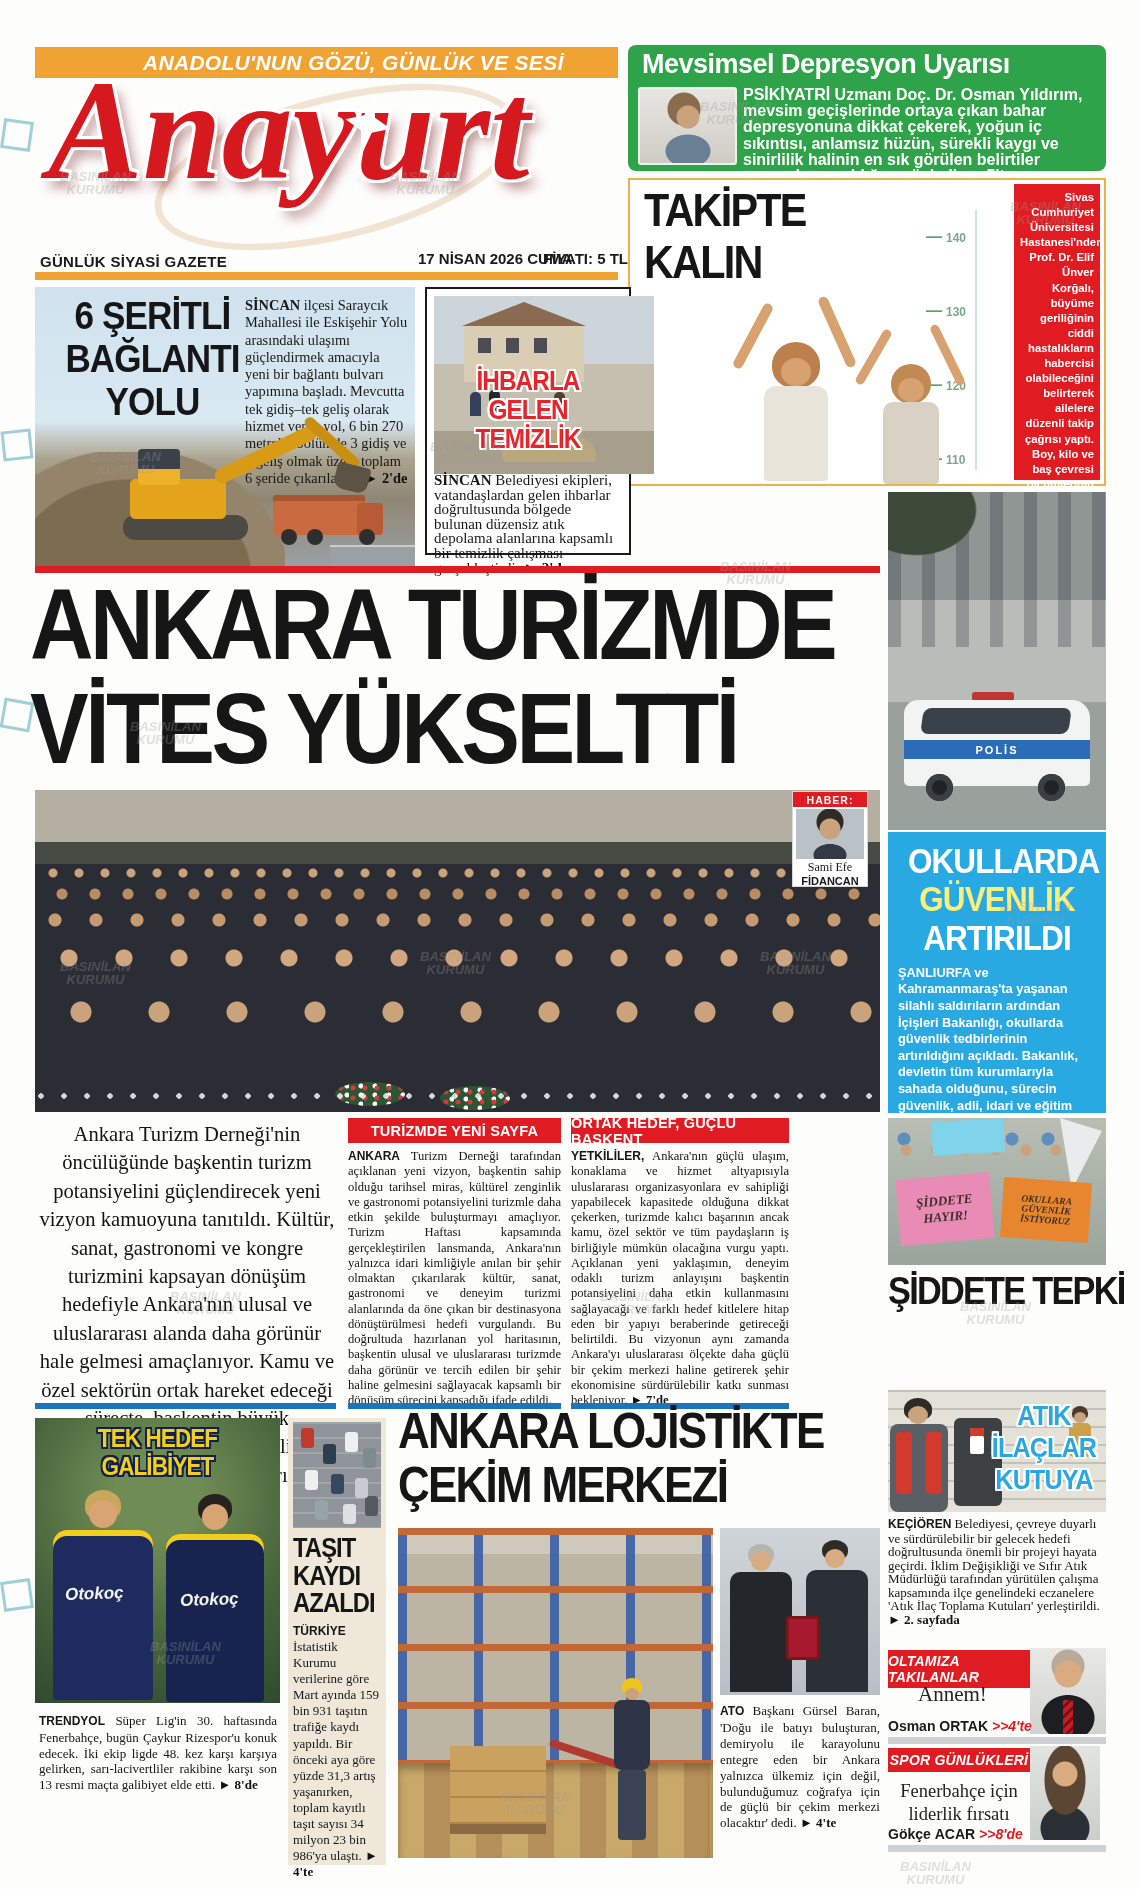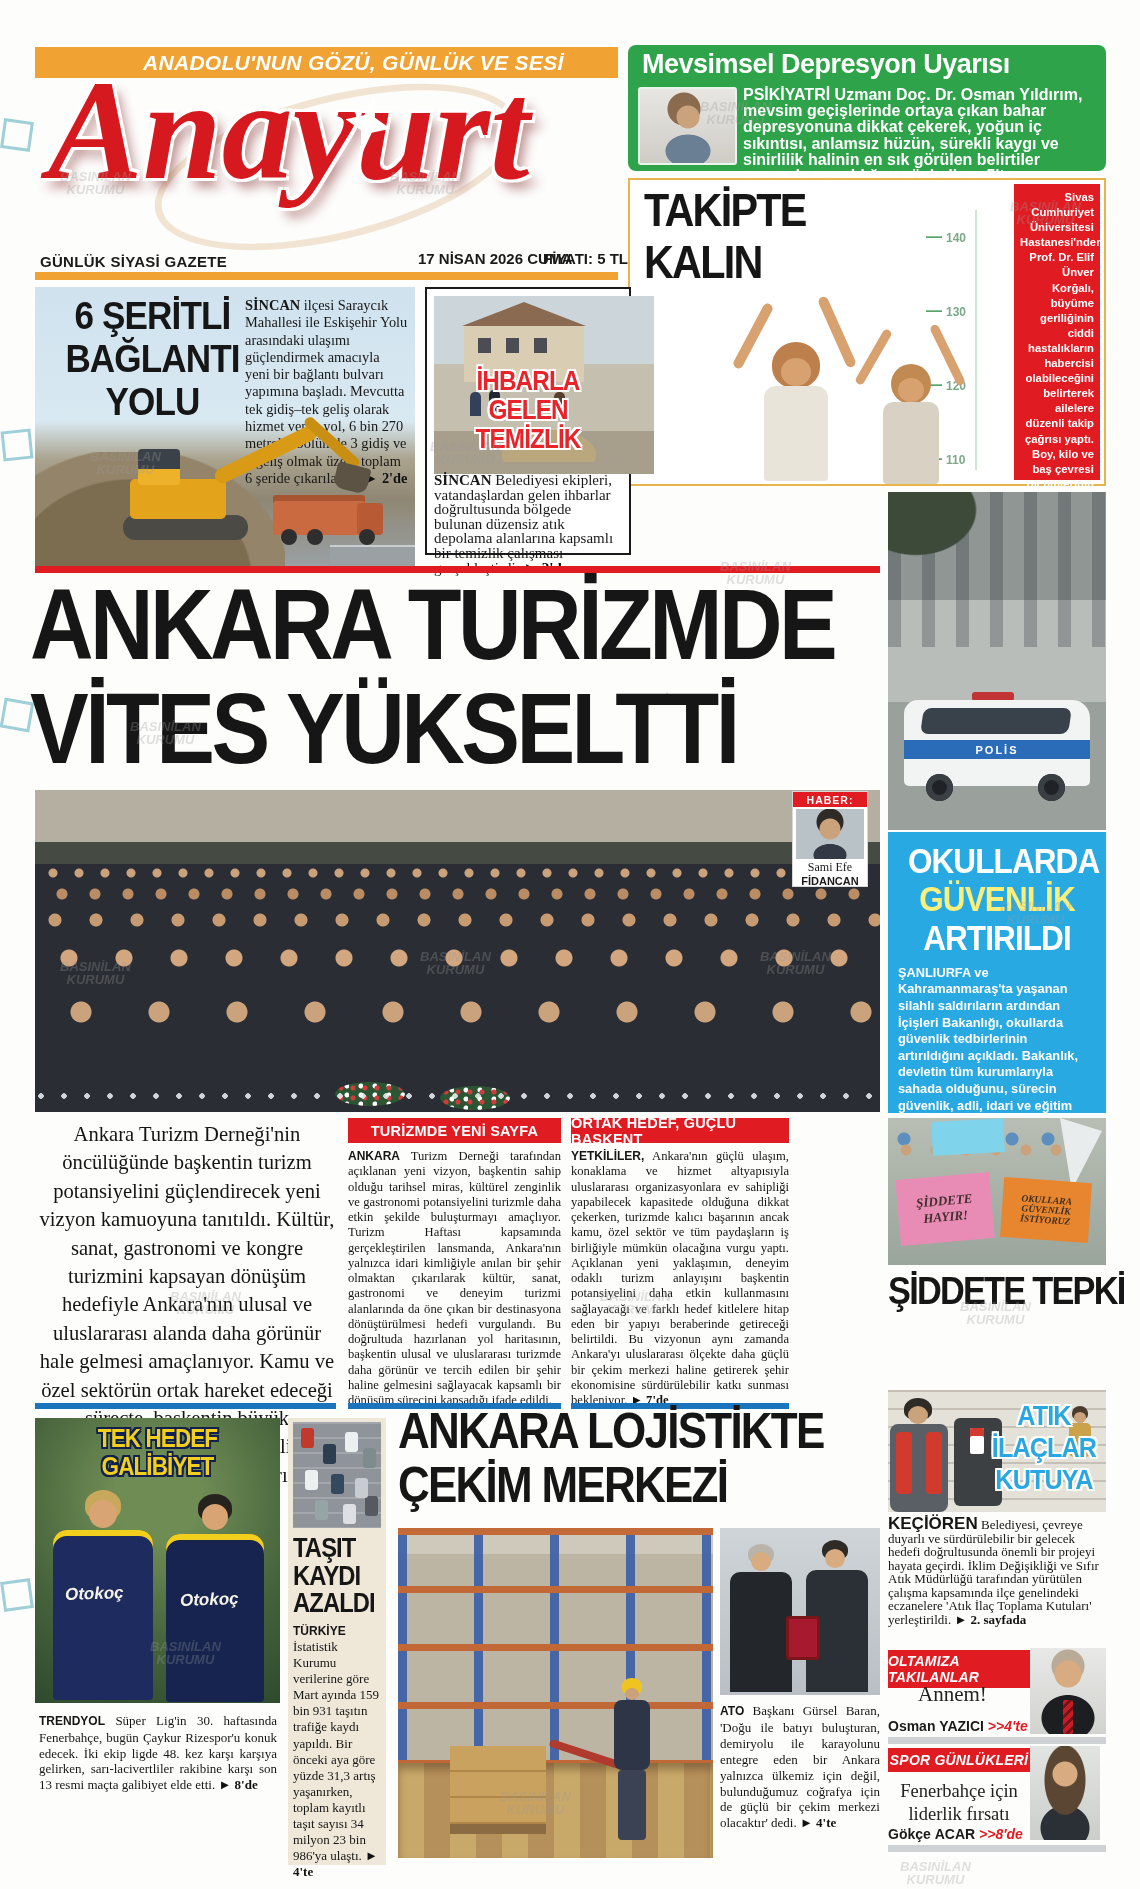--- a/index.html
+++ b/index.html
@@ -245,37 +245,37 @@
       <div class="abs" style="left:18px;top:8px;width:20px;height:18px;background:#caa27b;border-radius:50%;"></div>
       <div class="abs" style="left:0;top:26px;width:58px;height:88px;background:#5a5f66;border-radius:8px;"></div>
       <div class="abs" style="left:6px;top:34px;width:16px;height:62px;background:#d23a2e;border-radius:4px;"></div>
       <div class="abs" style="left:36px;top:34px;width:16px;height:62px;background:#d23a2e;border-radius:4px;"></div>
     </div>
     <div class="abs hlc outline-white" style="left:96px;top:12px;width:120px;font-size:28px;color:#2aa7e0;">ATIK</div>
     <div class="abs hlc outline-white" style="left:96px;top:44px;width:120px;font-size:28px;color:#2aa7e0;">İLAÇLAR</div>
     <div class="abs hlc outline-white" style="left:96px;top:76px;width:120px;font-size:28px;color:#2aa7e0;">KUTUYA</div>
   </div>
   <div class="abs ser" style="left:888px;top:1517px;width:218px;font-size:13px;line-height:13.5px;color:#161616;">
-    <span class="lead sans" style="font-size:17px;">KEÇİÖREN</span>
+    <span class="lead sans" style="font-size:12px;">KEÇİÖREN</span>
     <span>Belediyesi, çevreye duyarlı ve sürdürülebilir bir gelecek hedefi doğrultusunda önemli bir projeyi hayata geçirdi. İklim Değişikliği ve Sıfır Atık Müdürlüğü tarafından yürütülen çalışma kapsamında ilçe genelindeki eczanelere 'Atık İlaç Toplama Kutuları' yerleştirildi.</span>
     <span class="more">► 2. sayfada</span>
   </div>
 
   <div class="abs redbanner" style="left:888px;top:1650px;width:152px;height:38px;font-style:italic;font-size:14px;">OLTAMIZA TAKILANLAR</div>
   <div class="abs" style="left:1030px;top:1648px;width:76px;height:86px;
               background:radial-gradient(circle 13px at 38px 26px,#d8ab80 13px,transparent 14px),
                          radial-gradient(circle 17px at 38px 18px,#b9ab97 16px,transparent 17px),
                          radial-gradient(ellipse 30px 26px at 38px 70px,#1c1e22 26px,transparent 27px),
                          linear-gradient(180deg,#e8e8e6,#d2d2cf);">
     <div class="abs" style="left:33px;top:52px;width:10px;height:34px;background:repeating-linear-gradient(135deg,#c31e26 0 4px,#7a1016 4px 7px);border-radius:2px;"></div>
   </div>
   <div class="abs ser" style="left:918px;top:1682px;font-size:21px;color:#222;">Annem!</div>
   <div class="abs" style="left:888px;top:1718px;font-size:14px;">
     <span style="font-weight:600;">Osman</span>
-    <span style="font-weight:900;">YAZICI</span>
+    <span style="font-weight:900;">ORTAK</span>
     <span style="font-weight:900;font-style:italic;color:#e11b22;">&gt;&gt;4'te</span>
   </div>
   <div class="abs" style="left:888px;top:1737px;width:218px;height:7px;background:#cfd2d4;"></div>
   <div class="abs redbanner" style="left:888px;top:1748px;width:142px;height:24px;font-style:italic;font-size:14px;">SPOR GÜNLÜKLERİ</div>
   <div class="abs" style="left:1030px;top:1746px;width:70px;height:94px;
               background:radial-gradient(circle 12px at 35px 28px,#d8ab80 12px,transparent 13px),
                          radial-gradient(ellipse 20px 34px at 35px 34px,#5a4632 20px,transparent 21px),
                          radial-gradient(ellipse 26px 24px at 35px 82px,#2b2f36 24px,transparent 25px),
                          linear-gradient(180deg,#e2e4e2,#cbcecb);"></div>
   <div class="abs ser" style="left:892px;top:1780px;width:134px;font-size:18.5px;line-height:23px;text-align:center;color:#222;">Fenerbahçe için liderlik fırsatı</div>

